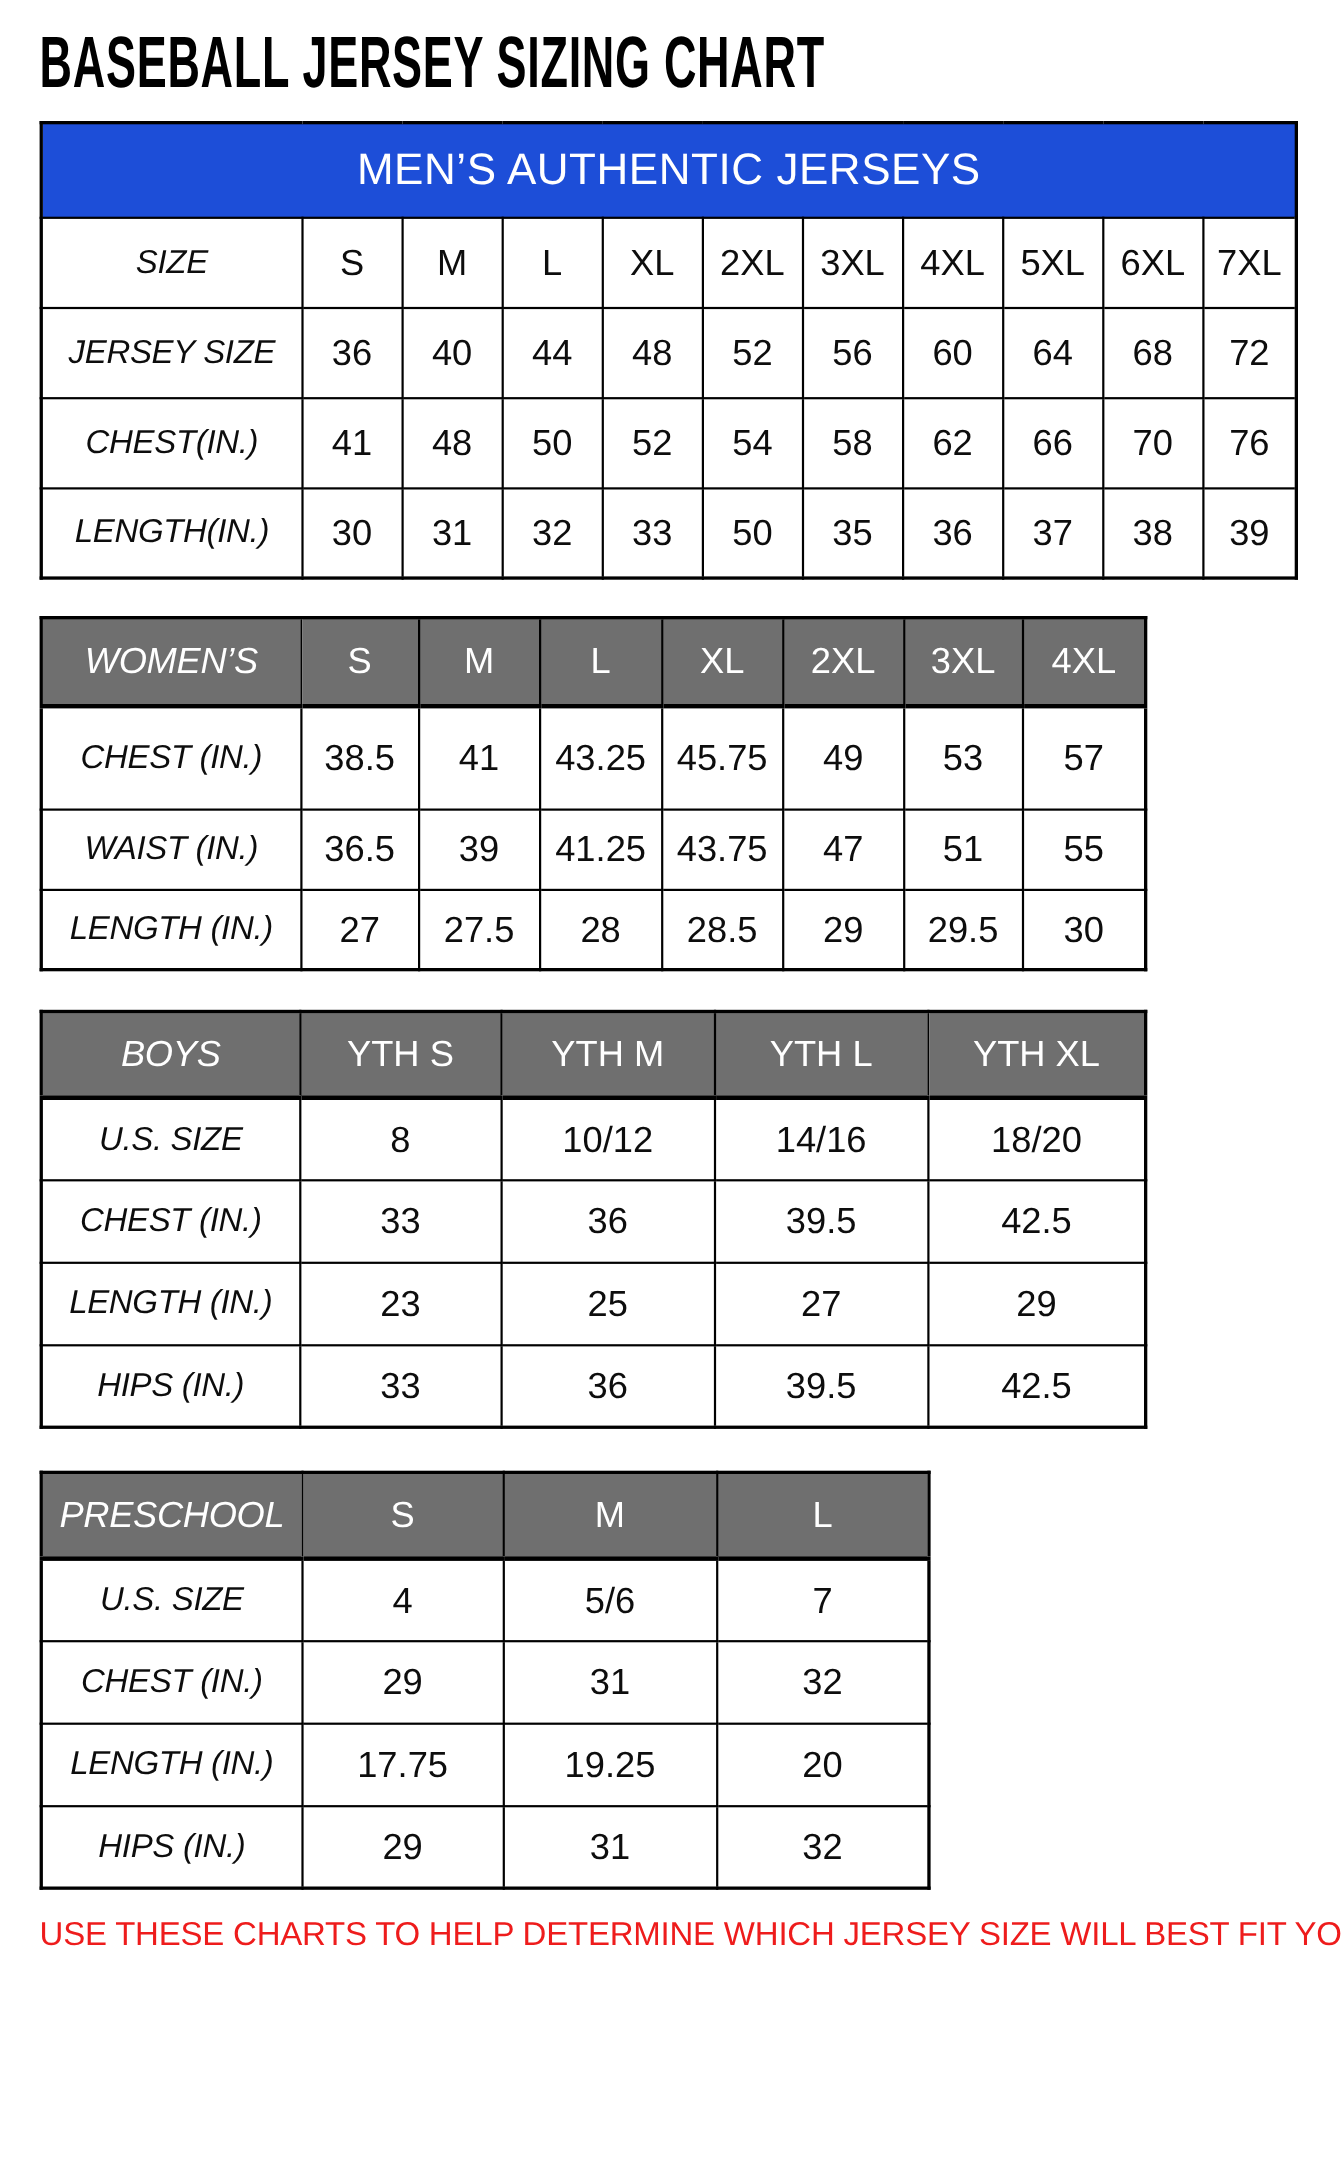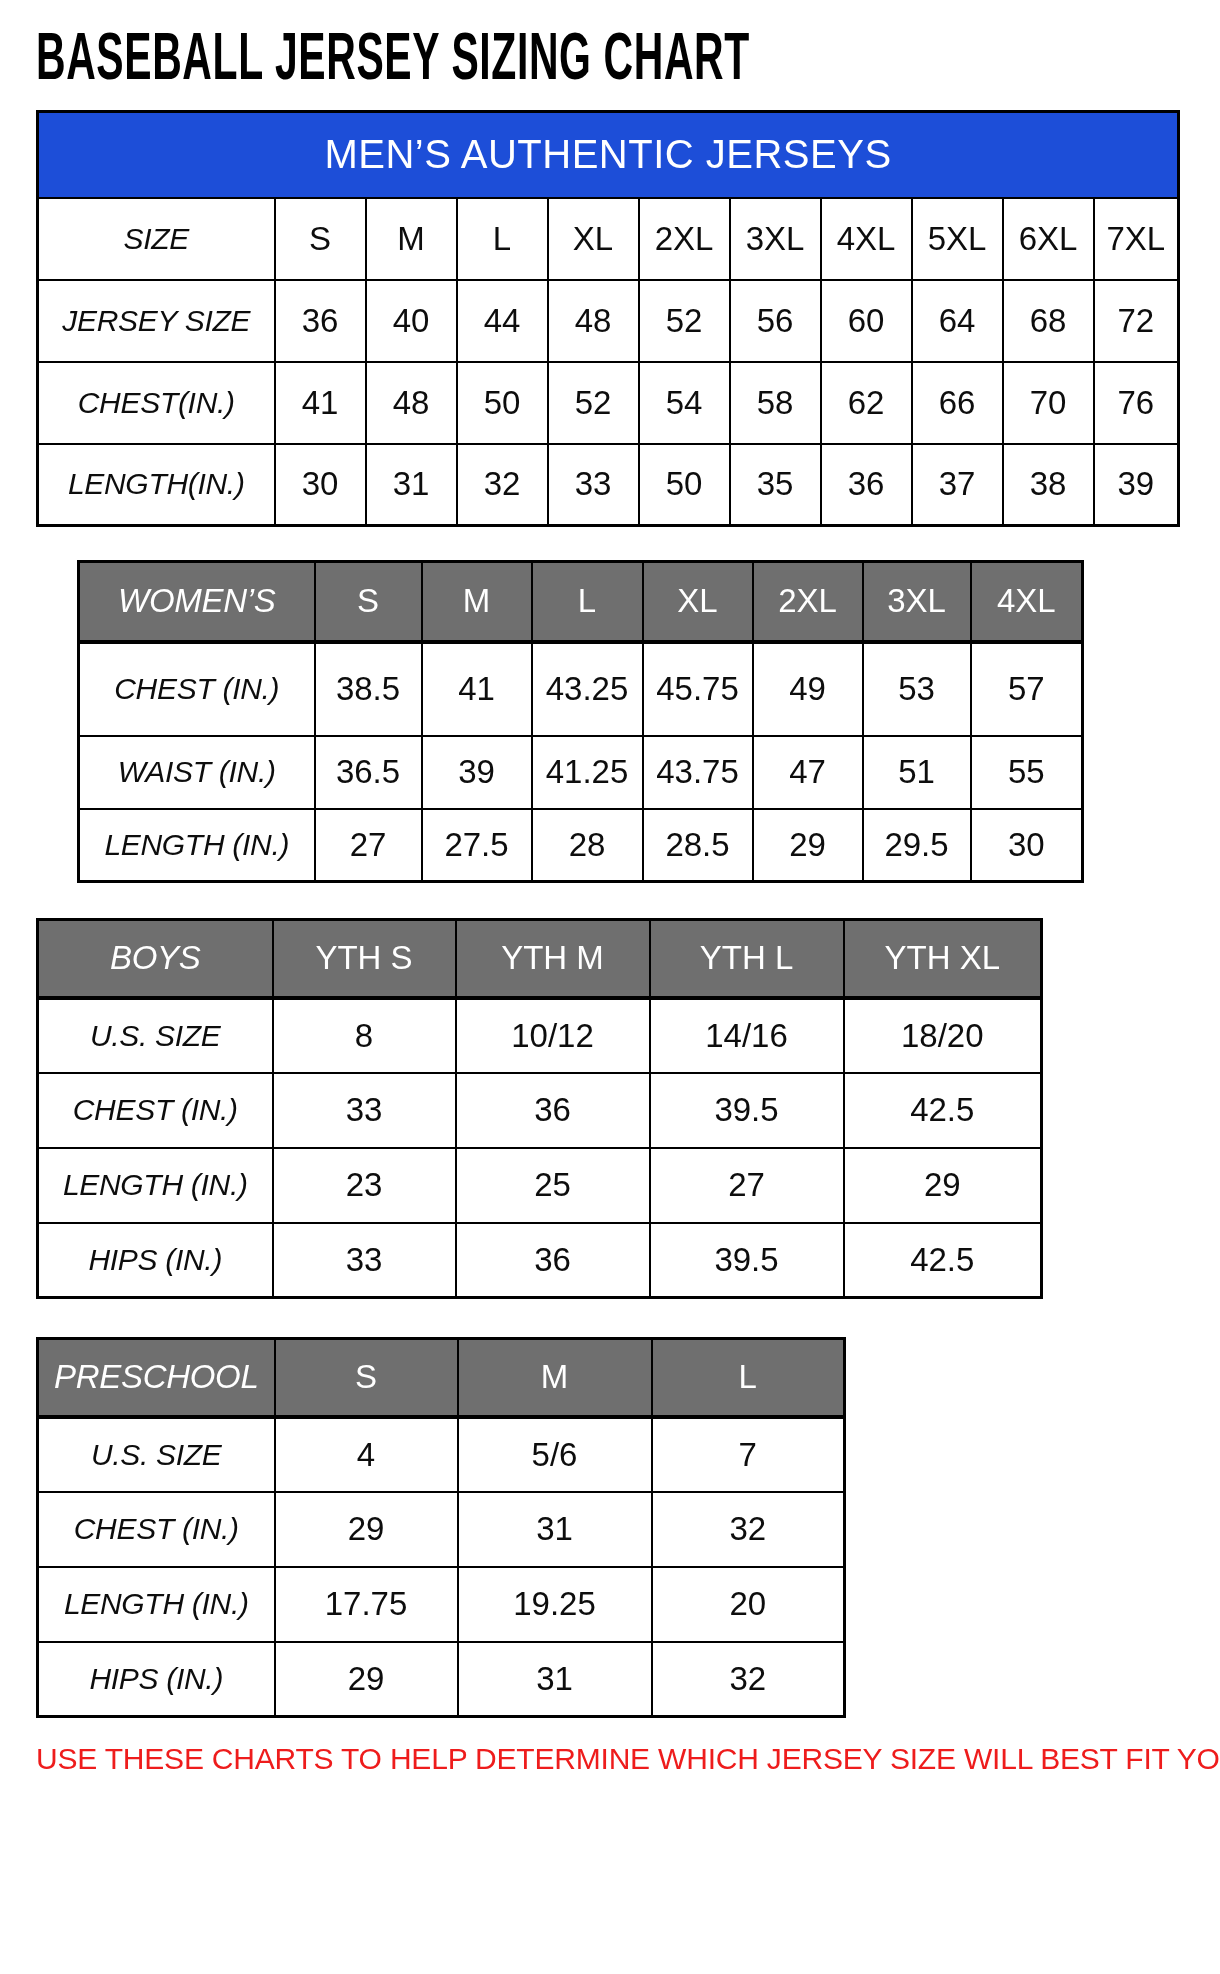--- a/index.html
+++ b/index.html
@@ -68,21 +68,21 @@
     white-space: pre-line;
     line-height: 38px;
     font-style: italic;
   }
   td.val { font-size: 33px; }
 
   .mens  { width: 1141px; margin-top: 22px; }
   .mens thead tr { height: 86px; }
   .mens tbody tr { height: 82px; }
 
-  .womens { width: 1004px; margin-top: 33px; margin-left: 41px; }
+  .womens { width: 1004px; margin-top: 33px; }
   .womens tbody tr { height: 73px; }
   .womens tbody tr:nth-child(1) { height: 80px; }
   .womens tbody tr:nth-child(2) { height: 94px; }
 
   .boys { width: 1004px; margin-top: 35px; padding-left: 32px; }
   .boys tbody tr { height: 75px; }
   .boys tbody tr:nth-child(1) { height: 78px; }
 
   .preschool { width: 807px; margin-top: 38px; }
   .preschool tbody tr { height: 75px; }

